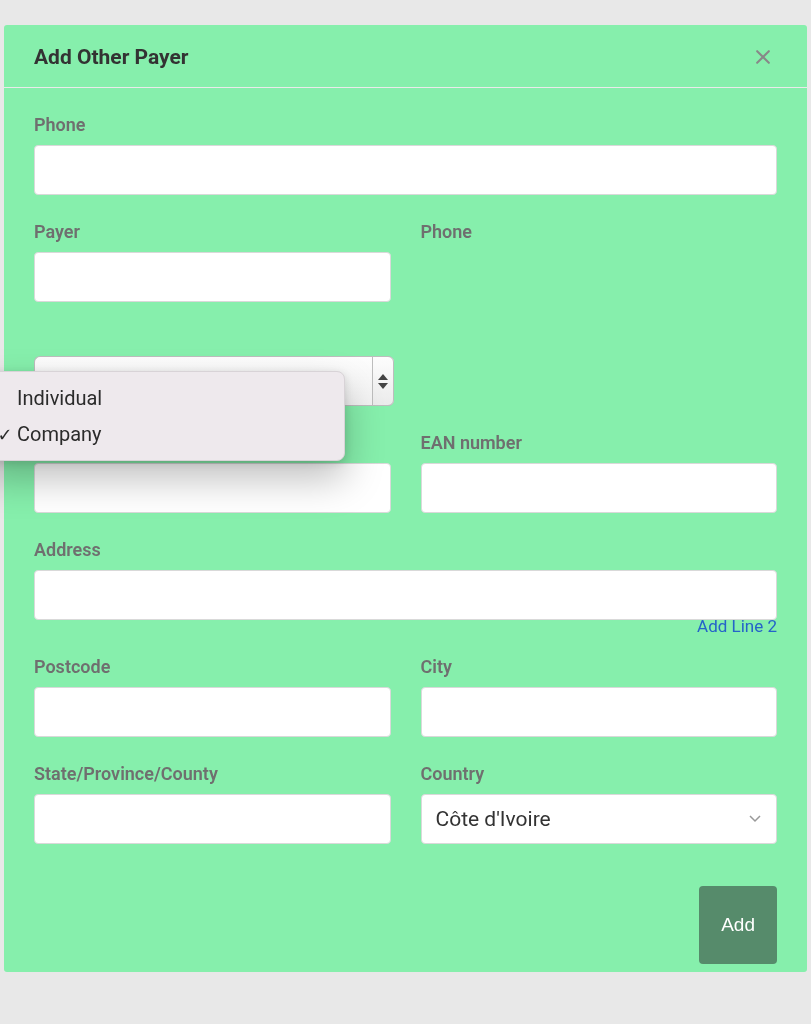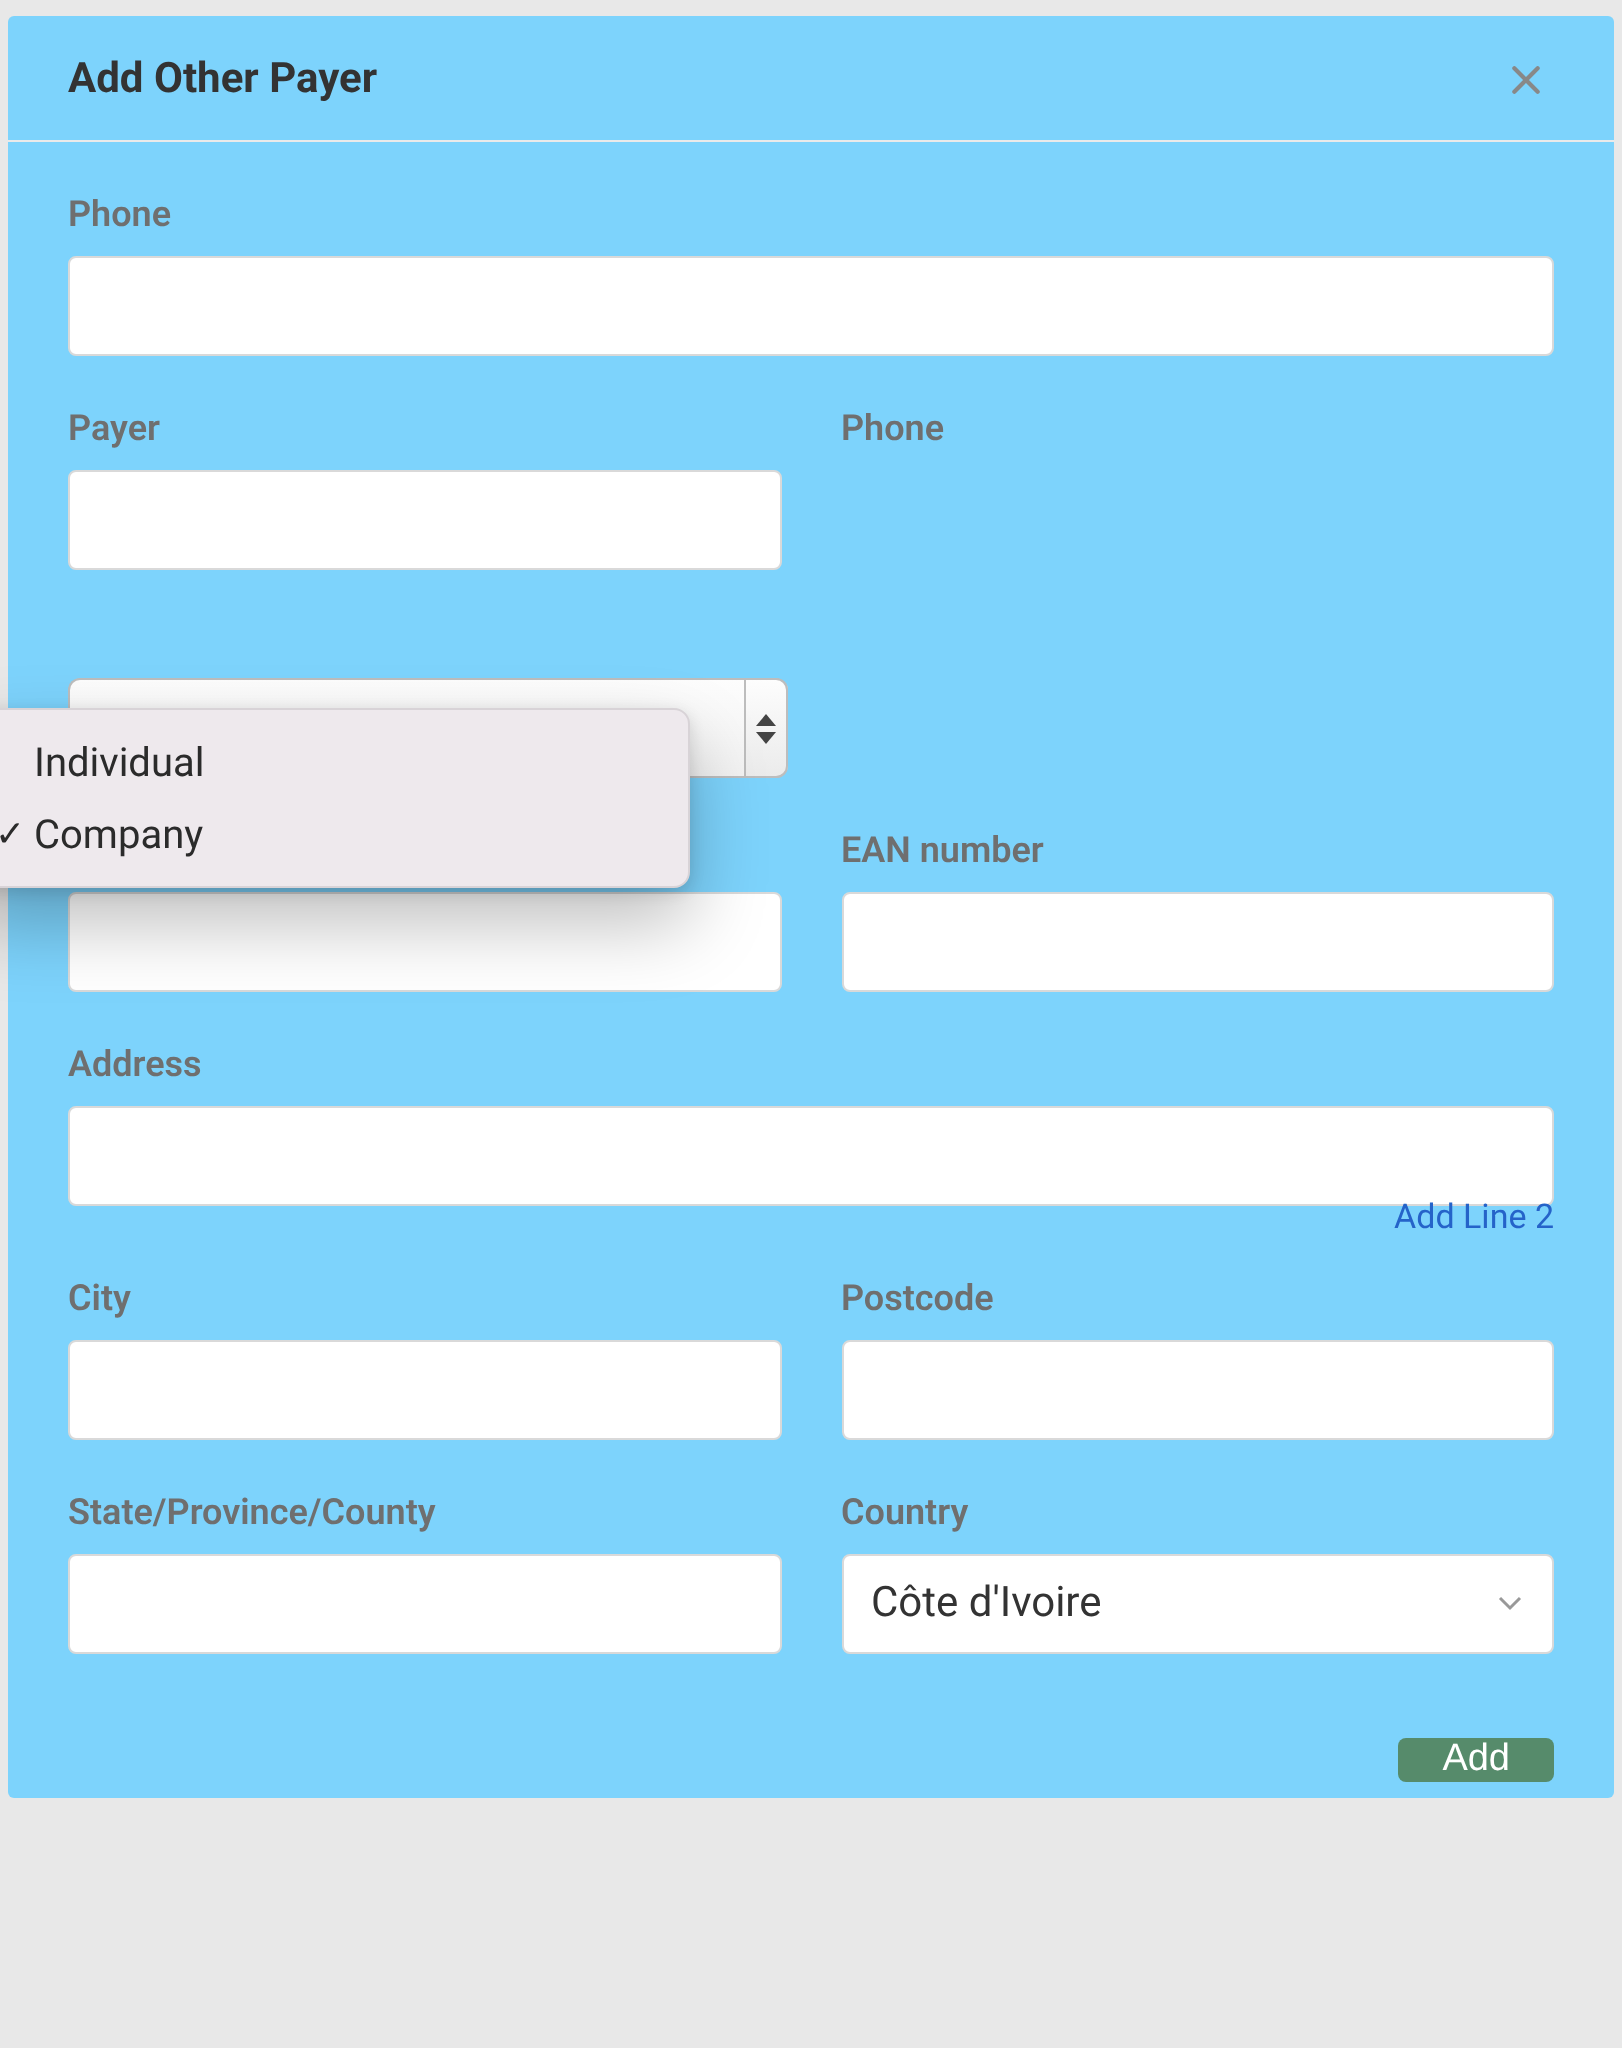--- a/index.html
+++ b/index.html
@@ -8,24 +8,24 @@
       padding: 0;
     }
     body {
       font-family: -apple-system, BlinkMacSystemFont, "Segoe UI", Roboto, Helvetica, Arial, sans-serif;
       background: #e8e8e8;
       width: 811px;
       height: 1024px;
       padding-top: 8px;
     }
     .modal {
-      background: #7dd3fc;
+      background: #86efac;
       border-radius: 3px;
       overflow: visible;
-      margin: 0 4px;
+      margin: 17px 4px;
     }
     .modal-header {
       display: flex;
       justify-content: space-between;
       align-items: center;
       padding: 18px 30px 16px 30px;
       border-bottom: 1px solid #eaeaea;
     }
     .modal-title {
       font-size: 21px;
@@ -223,21 +223,21 @@
       justify-content: flex-end;
       padding: 12px 30px 8px 30px;
     }
     .btn-primary {
       background: #568b6b;
       color: #fff;
       border: none;
       border-radius: 4px;
       font-size: 19px;
       font-weight: 500;
-      padding: 0 22px;
+      padding: 28px 22px;
       cursor: pointer;
     }
     .type-row {
       margin-bottom: 26px;
     }
     .type-row .form-group {
       max-width: 360px;
     }
     .address-group .form-row {
       margin-bottom: 10px;
@@ -319,25 +319,25 @@
           <input class="text-input" type="text" value="" style="">
         </div>
       </div>
     </div>
     <div class="link-row">
       <a class="link">Add Line 2</a>
     </div>
 
     <div class="form-row">
       <div class="form-group">
+        <label class="form-label">Postcode</label>
+        <input class="text-input" type="text" value="" style="">
+      </div>
+      <div class="form-group">
         <label class="form-label">City</label>
-        <input class="text-input" type="text" value="" style="">
-      </div>
-      <div class="form-group">
-        <label class="form-label">Postcode</label>
         <input class="text-input" type="text" value="" style="">
       </div>
     </div>
 
     <div class="form-row" style="margin-bottom:10px">
       <div class="form-group">
         <label class="form-label">State/Province/County</label>
         <input class="text-input" type="text" value="" style="">
       </div>
       <div class="form-group">

